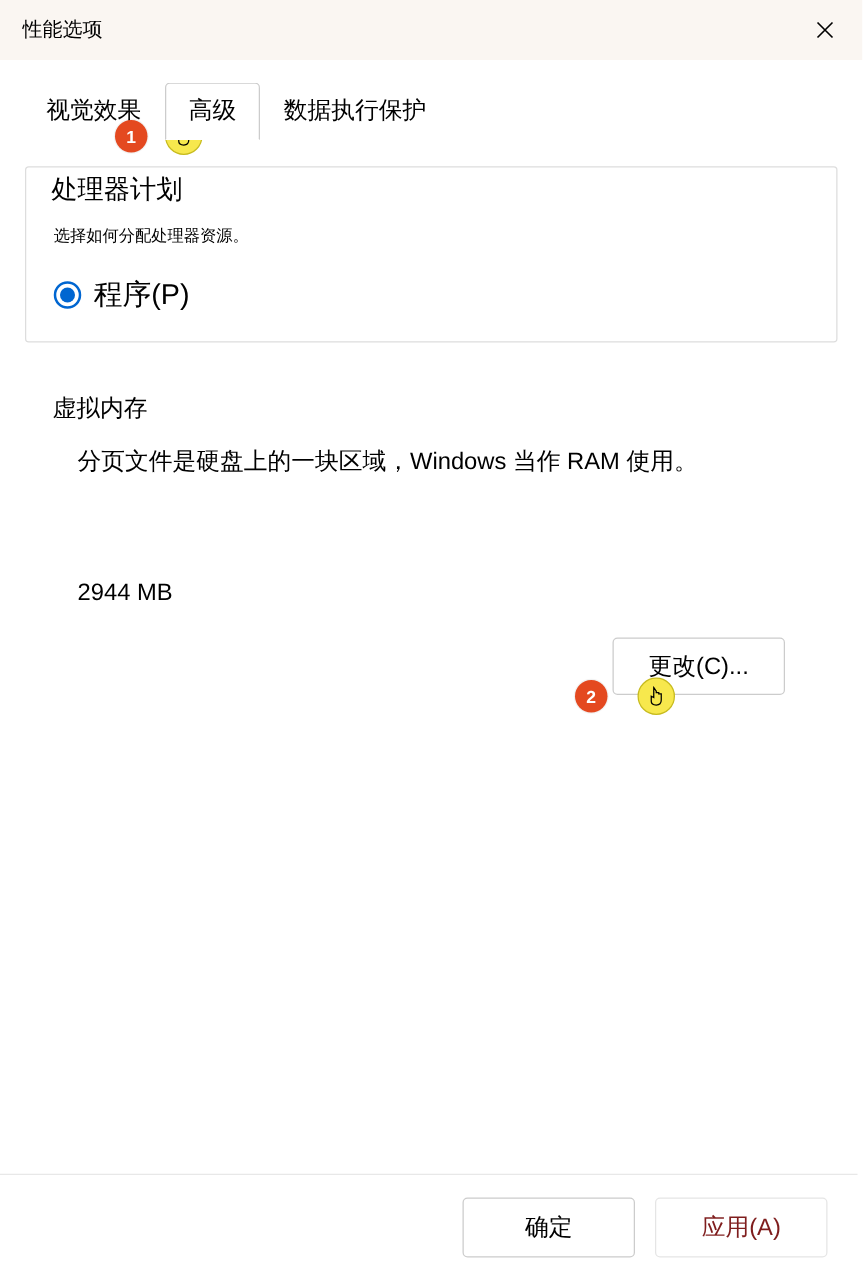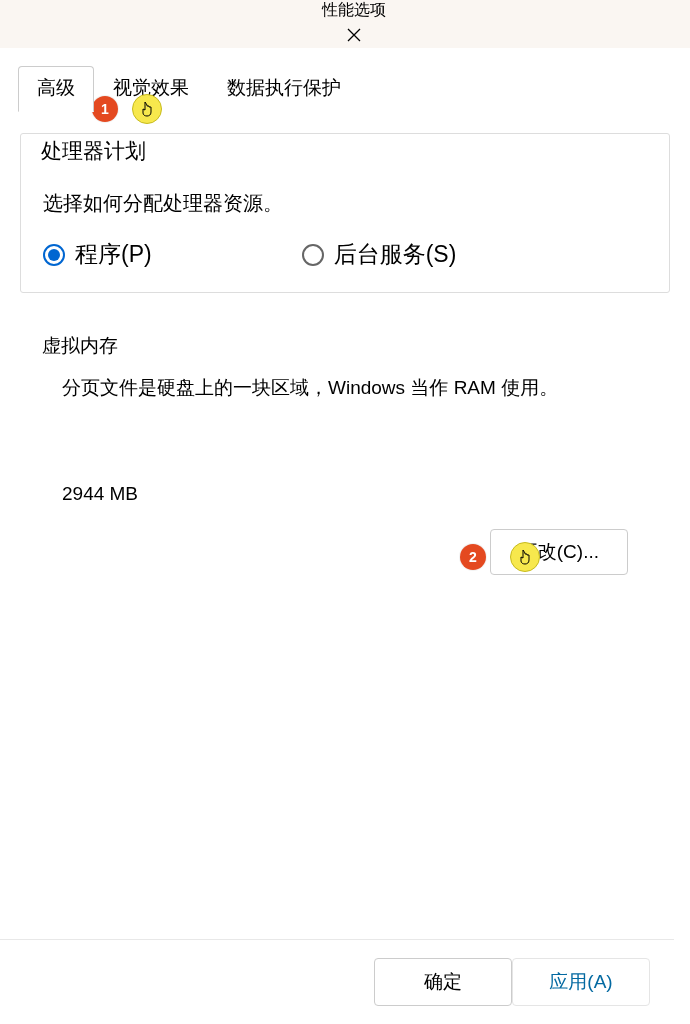--- a/index.html
+++ b/index.html
@@ -11,21 +11,20 @@
       position: relative;
       overflow: hidden;
     }
     .titlebar {
       height: 48px;
       background: #faf6f2;
       display: flex;
       align-items: center;
       justify-content: space-between;
       padding: 0 0 0 18px;
-      flex-direction: column;
     }
     .close-btn {
       width: 60px;
       height: 48px;
       display: flex;
       align-items: center;
       justify-content: center;
       cursor: pointer;
     }
     .close-btn svg { width: 16px; height: 16px; }
@@ -67,22 +66,22 @@
       position: relative;
       top: -1px;
       background: #fff;
       display: inline-block;
       padding: 0 6px 0 0;
       margin-left: -2px;
       margin-top: 4px;
       font-size: 21px;
     }
     .group-desc {
-      margin-top: 24px;
-      font-size: 20px;
+      margin-top: 14px;
+      font-size: 13px;
     }
     .adjust-label {
       margin-top: 42px;
       font-size: 19px;
     }
     .radio-row {
       margin-top: 22px;
       display: flex;
       align-items: center;
     }
@@ -143,35 +142,35 @@
       border: 1px solid #ccc;
       background: #fff;
       border-radius: 4px;
       cursor: pointer;
       font-family: inherit;
     }
     .footer {
       position: absolute;
       bottom: 0;
       left: 0;
-      right: 16px;
+      right: 4px;
       padding: 18px 24px 18px 0;
       display: flex;
       justify-content: flex-end;
-      gap: 0;
+      gap: 16px;
       border-top: 1px solid #e8e8e8;
       align-items: flex-end;
     }
     .footer .btn {
       min-width: 138px;
       padding: 10px 0;
       text-align: center;
     }
     .btn.disabled {
-      color: #0369a1;
+      color: #7f1d1d;
       border-color: #e5e5e5;
       cursor: default;
       background: #fff;
     }
     .callout {
       position: absolute;
       width: 26px;
       height: 26px;
       border-radius: 50%;
       background: #e44920;
@@ -207,39 +206,35 @@
 <div class="titlebar">
   <span>性能选项</span>
   <div class="close-btn">
     <svg viewBox="0 0 16 16">
         <path d="M2 2 L14 14 M14 2 L2 14" stroke="#000" stroke-width="1.3" fill="none"></path>
       </svg>
   </div>
 </div>
 
 <div class="tabs">
+  <div class="tab">视觉效果</div>
   <div class="tab active">高级</div>
-  <div class="tab">视觉效果</div>
   <div class="tab">数据执行保护</div>
 </div>
 
 <div class="content">
   <div class="group group1-wrap">
     <div class="group-title">处理器计划</div>
     <div class="group-desc">选择如何分配处理器资源。</div>
     <div class="radio-row">
       <label class="radio checked">
         <span class="radio-circ"></span>
         <span>程序(P)</span>
       </label>
       <span class="radio-spacer"></span>
-      <label class="radio">
-        <span class="radio-circ"></span>
-        <span>后台服务(S)</span>
-      </label>
     </div>
   </div>
 
   <div class="vm-section-title">虚拟内存</div>
   <div class="vm-panel">
     <div class="vm-desc">分页文件是硬盘上的一块区域，Windows 当作 RAM 使用。</div>
     <div class="vm-row">
       <span class="vm-value">2944 MB</span>
     </div>
     <div class="change-row">

